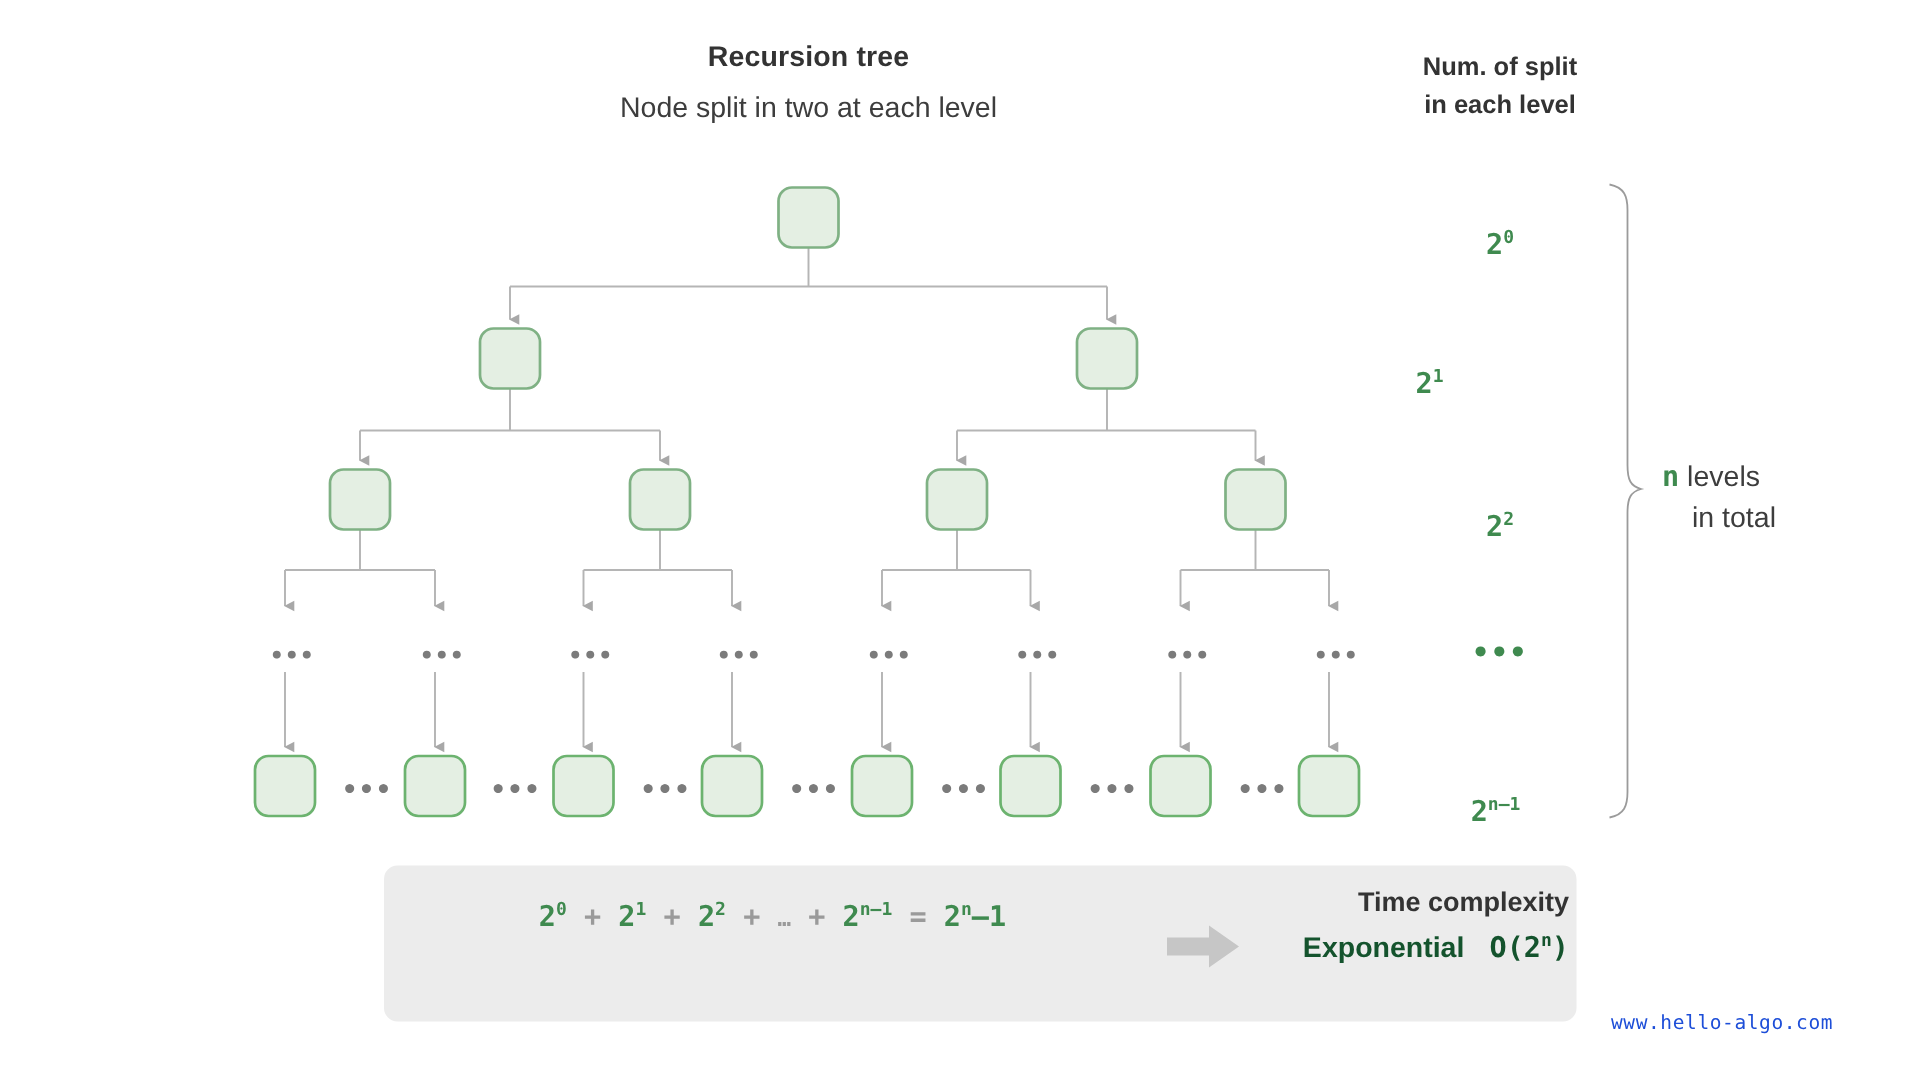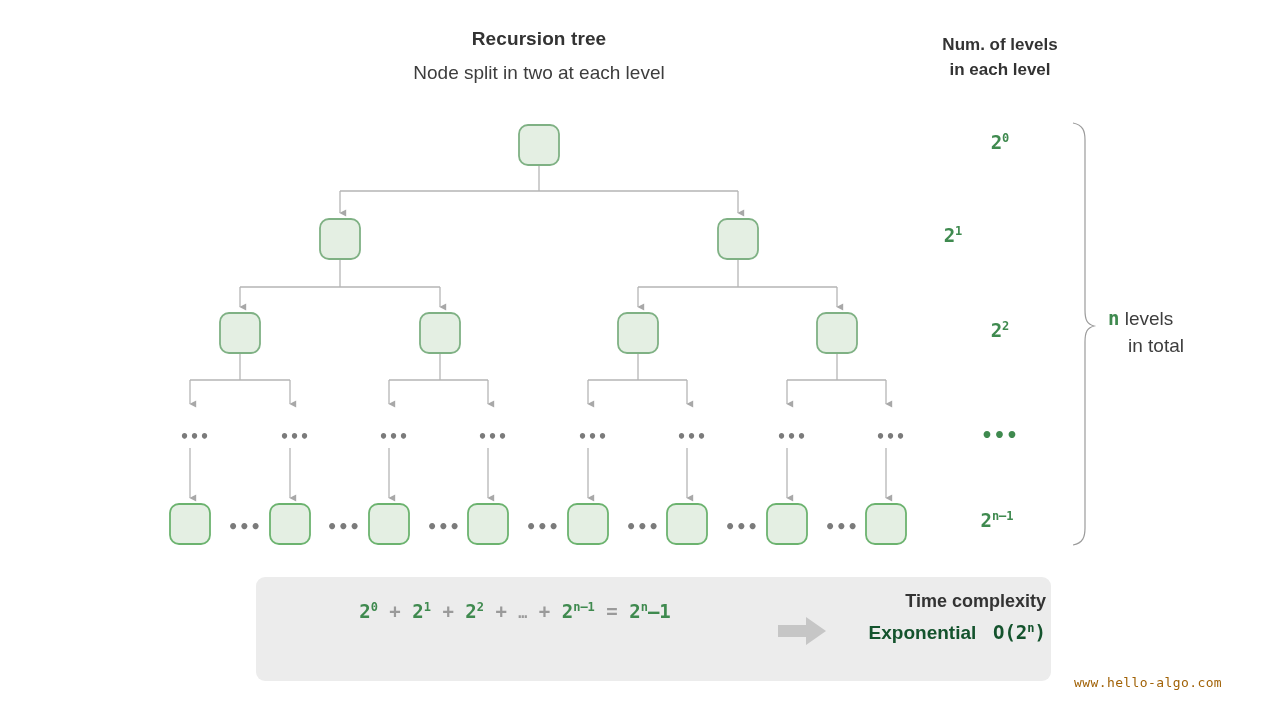--- a/index.html
+++ b/index.html
@@ -63,20 +63,21 @@
   
   .lvl-label {
     position: absolute;
     width: 90px;
     text-align: center;
     font-family: "DejaVu Sans Mono", monospace;
     font-size: 19px;
     font-weight: bold;
     color: #3f8a4f;
     white-space: nowrap;
+    margin-top: 21px;
   }
   .lvl-label sup {
     font-size: 12px;
     font-weight: bold;
     vertical-align: super;
     line-height: 0;
   }
   .lvl-dots {
     position: absolute;
     width: 90px;
@@ -181,21 +182,21 @@
     vertical-align: super;
     line-height: 0;
   }
   
   .watermark {
     position: absolute;
     left: 1074px;
     top: 675px;
     font-family: "DejaVu Sans Mono", monospace;
     font-size: 13px;
-    color: #a16207;
+    color: #1d4ed8;
     letter-spacing: 0.4px;
   }
   
   .row-dots {
     position: absolute;
     font-family: "DejaVu Sans Mono", monospace;
     font-size: 17px;
     font-weight: bold;
     color: #7b7b7b;
     letter-spacing: 1px;
@@ -210,21 +211,21 @@
   }
 </style>
 </head>
 <body>
 
 <div class="canvas">
 
   <div class="title">Recursion tree</div>
   <div class="subtitle">Node split in two at each level</div>
   <div class="col-header">
-    <span>Num. of levels</span><br>
+    <span>Num. of split</span><br>
     <span>in each level</span>
   </div>
 
   <svg class="tree" viewBox="0 0 1280 720">
     <defs>
       <marker id="ah" markerWidth="9" markerHeight="9" refX="4.5" refY="7.4" orient="auto" markerUnits="userSpaceOnUse">
         <path d="M1,1.2 L8,1.2 L4.5,8 Z" fill="#a8a8a8"></path>
       </marker>
     </defs>
 

